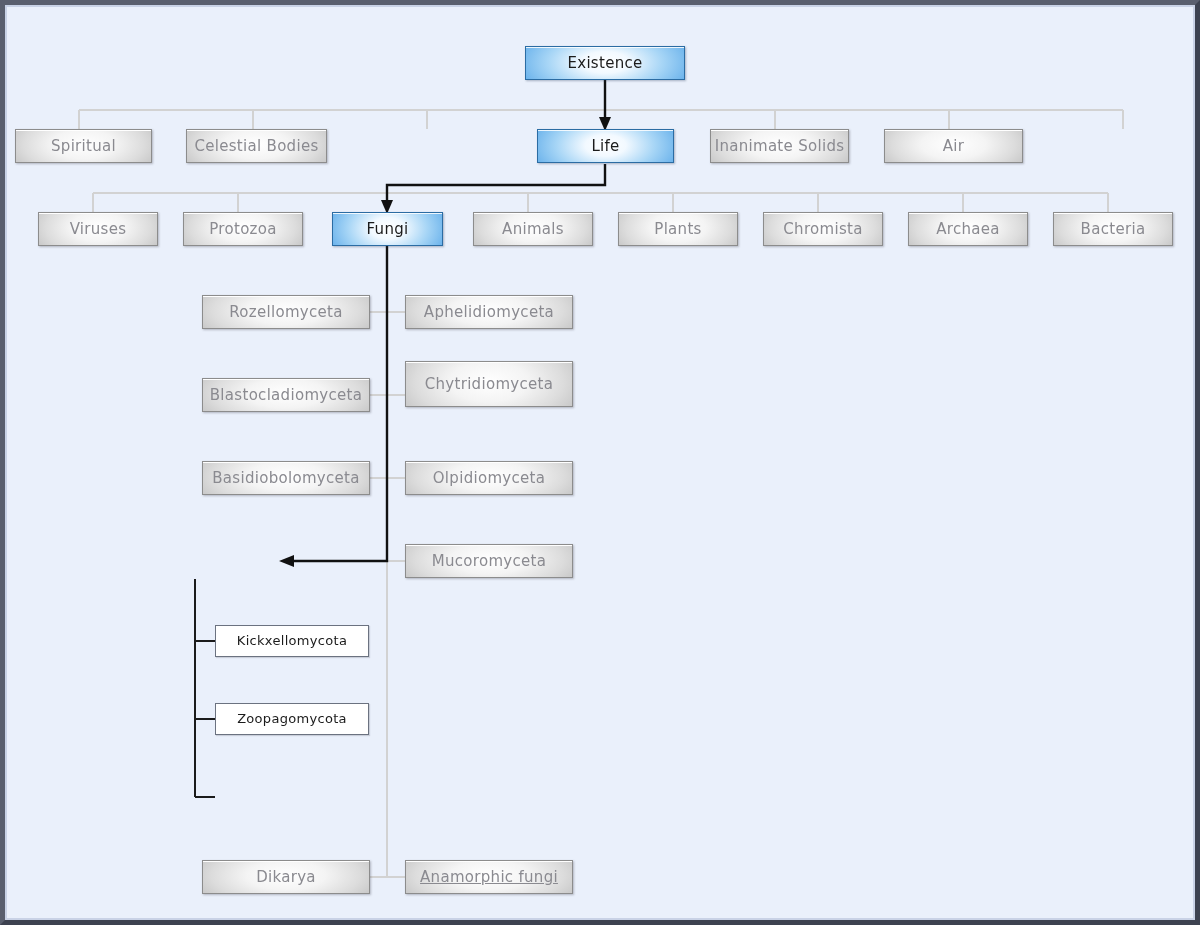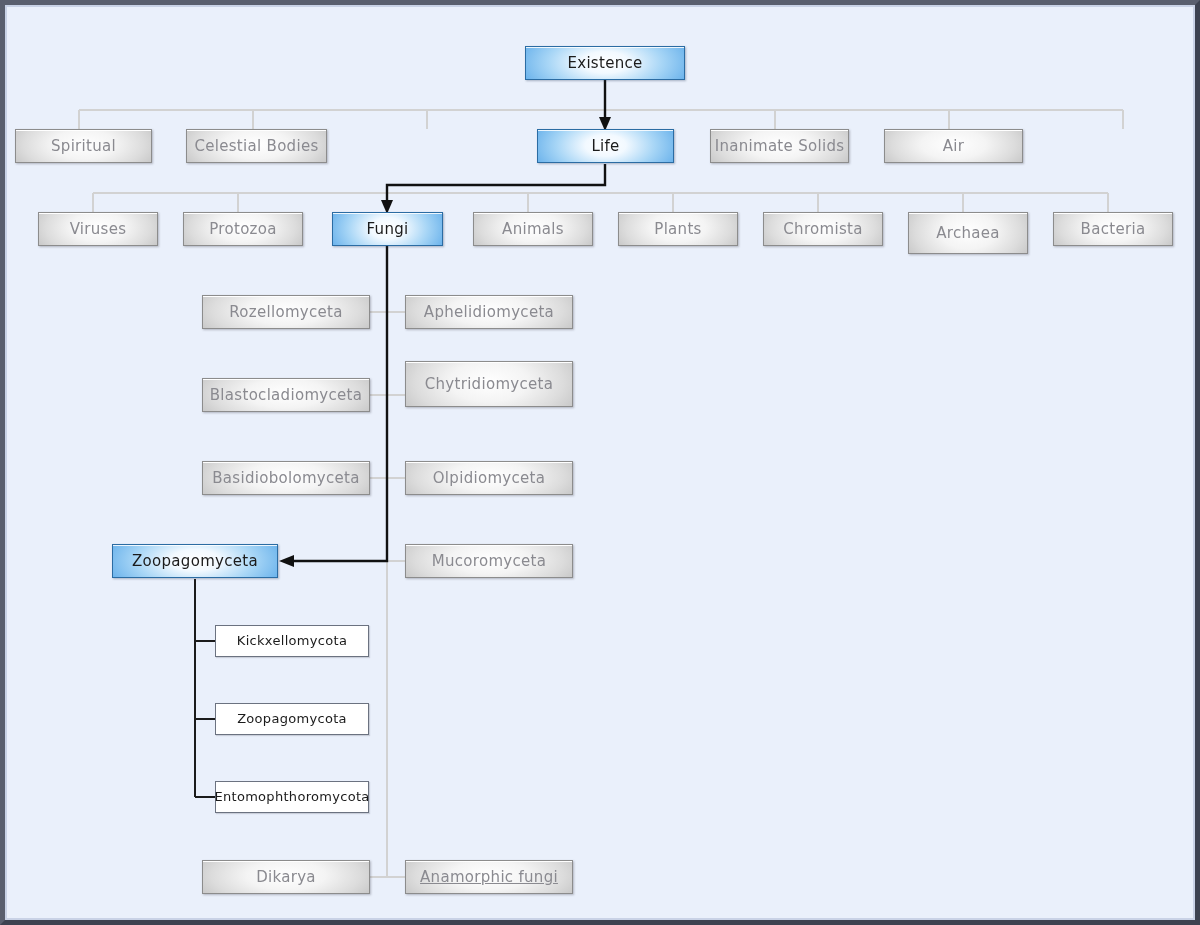--- a/index.html
+++ b/index.html
@@ -147,39 +147,36 @@
   </div>
   <div class="node grey" style="left:468px;top:207px;width:120px;height:34px;">
     <span class="lbl">Animals</span>
   </div>
   <div class="node grey" style="left:613px;top:207px;width:120px;height:34px;">
     <span class="lbl">Plants</span>
   </div>
   <div class="node grey" style="left:758px;top:207px;width:120px;height:34px;">
     <span class="lbl">Chromista</span>
   </div>
-  <div class="node grey" style="left:903px;top:207px;width:120px;height:42px;">
+  <div class="node grey" style="left:903px;top:207px;width:120px;height:34px;">
     <span class="lbl">Archaea</span>
   </div>
   <div class="node grey" style="left:1048px;top:207px;width:120px;height:34px;">
     <span class="lbl">Bacteria</span>
   </div>
 
   <div class="node grey" style="left:197px;top:290px;width:168px;height:34px;">
     <span class="lbl">Rozellomyceta</span>
   </div>
   <div class="node grey" style="left:197px;top:373px;width:168px;height:34px;">
     <span class="lbl">Blastocladiomyceta</span>
   </div>
   <div class="node grey" style="left:197px;top:456px;width:168px;height:34px;">
     <span class="lbl">Basidiobolomyceta</span>
   </div>
-  <div class="node blue" style="left:107px;top:539px;width:166px;height:34px;">
-    <span class="lbl">Zoopagomyceta</span>
-  </div>
   <div class="node grey" style="left:197px;top:855px;width:168px;height:34px;">
     <span class="lbl">Dikarya</span>
   </div>
 
   <div class="node grey" style="left:400px;top:290px;width:168px;height:34px;">
     <span class="lbl">Aphelidiomyceta</span>
   </div>
   <div class="node grey" style="left:400px;top:356px;width:168px;height:46px;text-align:right;">
     <span class="lbl">Chytridiomyceta</span>
   </div>
@@ -192,18 +189,15 @@
   <div class="node grey" style="left:400px;top:855px;width:168px;height:34px;text-decoration:underline;">
     <span class="lbl">Anamorphic fungi</span>
   </div>
 
   <div class="node white" style="left:210px;top:620px;width:154px;height:32px;">
     <span class="lbl">Kickxellomycota</span>
   </div>
   <div class="node white" style="left:210px;top:698px;width:154px;height:32px;">
     <span class="lbl">Zoopagomycota</span>
   </div>
-  <div class="node white" style="left:210px;top:776px;width:154px;height:32px;">
-    <span class="lbl">Entomophthoromycota</span>
-  </div>
 
   <div id="bevel"></div>
 </div>
 
 </body></html>

